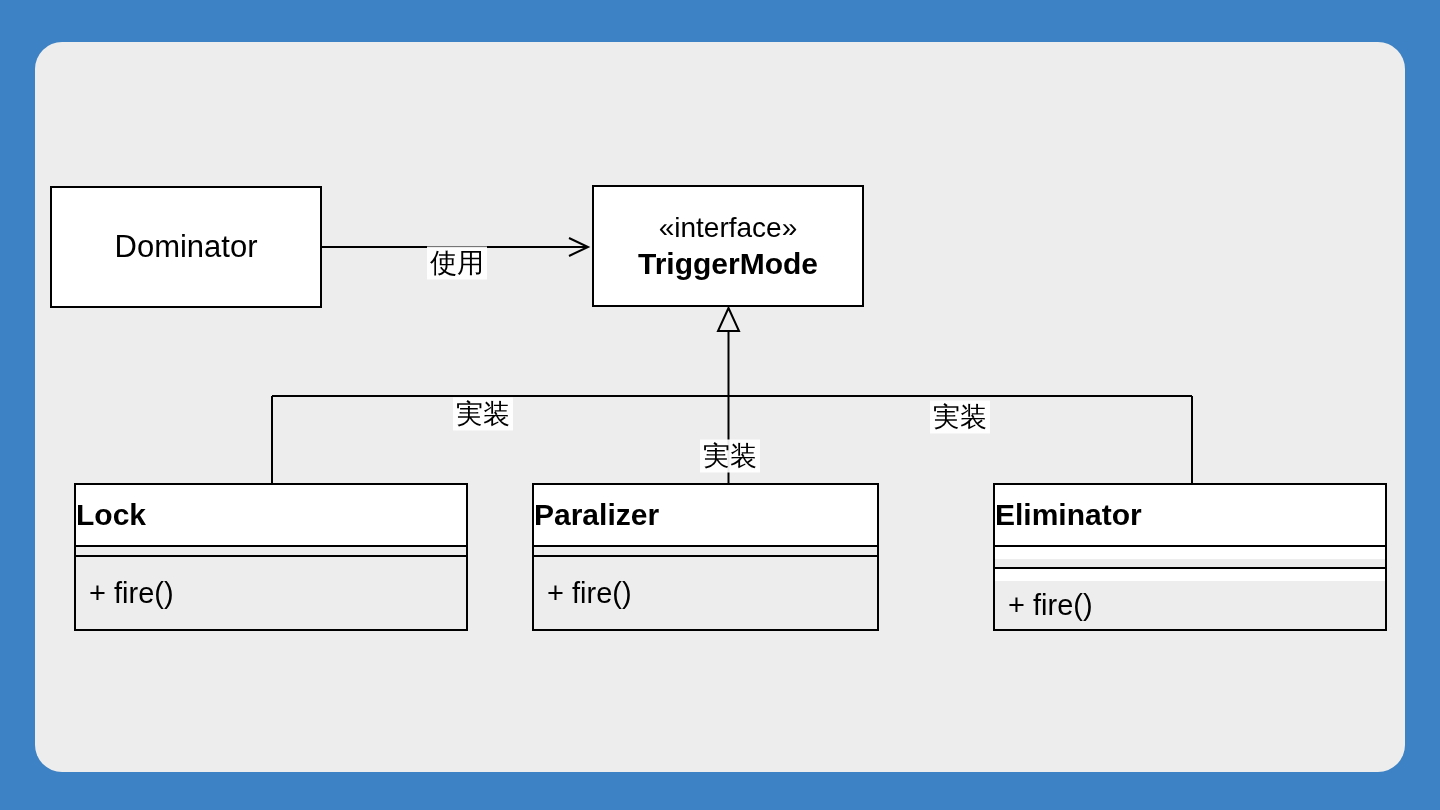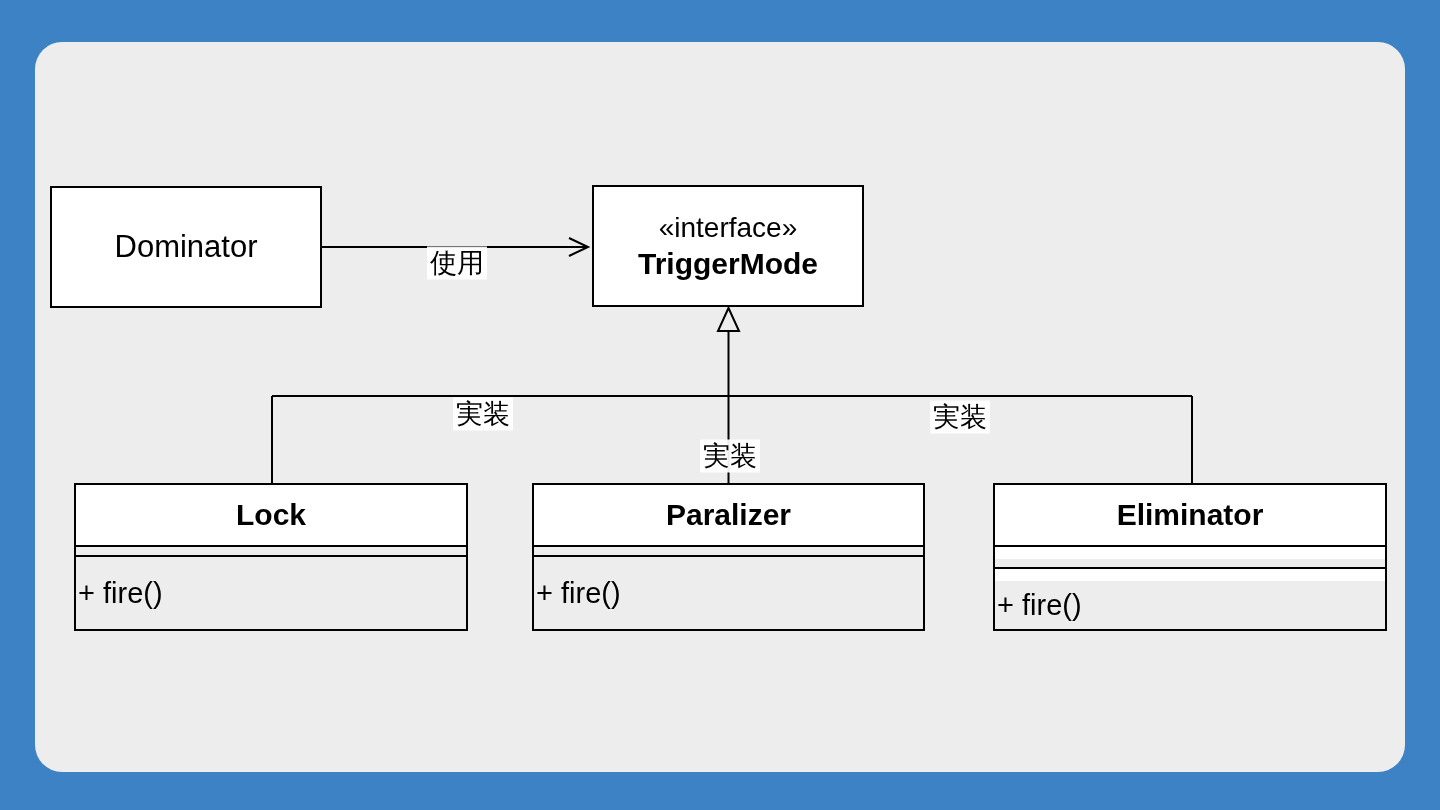--- a/index.html
+++ b/index.html
@@ -28,31 +28,31 @@
   }
   .plain-name { font-size: 31px; }
   .iface-stack { flex-direction: column; line-height: 36px; }
   .stereotype { font-size: 28px; }
   .iface-name { font-size: 30px; font-weight: bold; }
 
   .uml-class { display: flex; flex-direction: column; padding: 0; }
   .uml-class .title {
     height: 60px; flex: 0 0 60px; background: #ffffff;
     border-bottom: 2px solid #000;
-    display: flex; align-items: center; justify-content: center;
+    display: flex; align-items: center; justify-content: flex-start;
     font-weight: bold; font-size: 30px;
   }
   .uml-class .attrs {
     height: 8px; flex: 0 0 8px; background: #ededed;
     border-bottom: 2px solid #000;
   }
   .uml-class .ops {
     flex: 1 1 auto; background: #ededed;
     display: flex; align-items: center;
-    padding-left: 2px; font-size: 29px;
+    padding-left: 13px; font-size: 29px;
   }
 
   .edge-label {
     position: absolute; transform: translate(-50%, -50%);
     background: rgba(255,255,255,0.92);
     font-size: 27px; line-height: 33px; padding: 0 3px;
     white-space: nowrap;
     margin-top: 16px;
   }
 </style>
@@ -92,21 +92,21 @@
   <div class="uml-box uml-class" style="left:39px; top:441px; width:394px; height:148px;">
     <div class="title">
       <span>Lock</span>
     </div>
     <div class="attrs"></div>
     <div class="ops">
       <span>+ fire()</span>
     </div>
   </div>
 
-  <div class="uml-box uml-class" style="left:497px; top:441px; width:393px; height:148px;">
+  <div class="uml-box uml-class" style="left:497px; top:441px; width:347px; height:148px;">
     <div class="title">
       <span>Paralizer</span>
     </div>
     <div class="attrs"></div>
     <div class="ops">
       <span>+ fire()</span>
     </div>
   </div>
 
   <div class="uml-box uml-class" style="left:958px; top:441px; width:394px; height:148px;gap:12px;">

